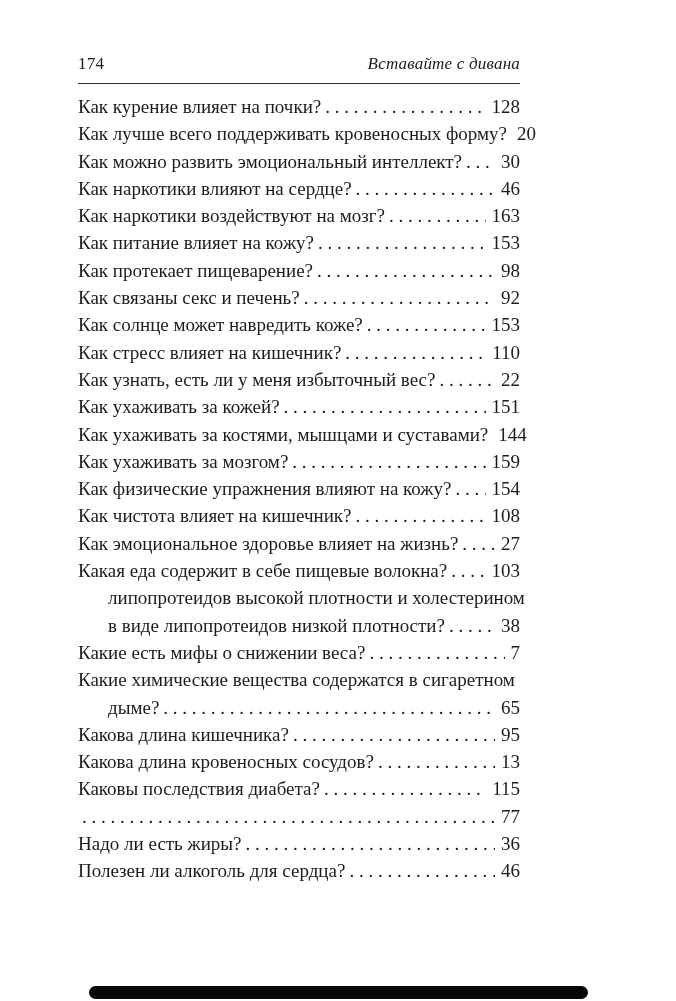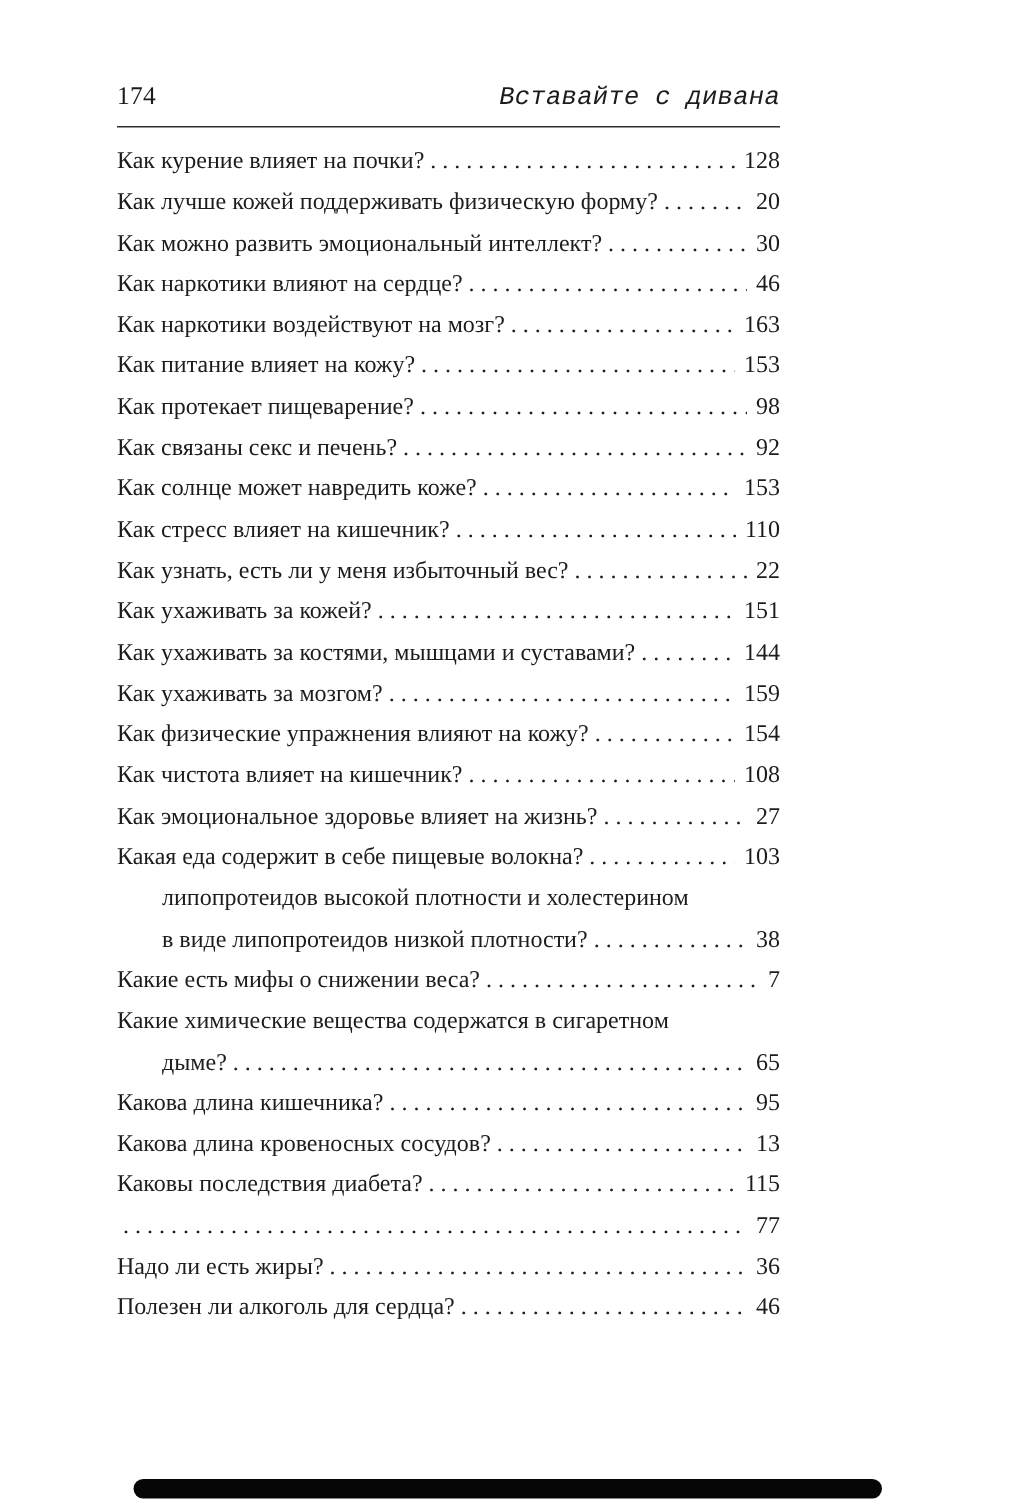--- a/index.html
+++ b/index.html
@@ -14,29 +14,29 @@
     padding: 54px 68px 0 78px;
     overflow: hidden;
   }
   .page-header {
     display: flex;
     justify-content: space-between;
     align-items: baseline;
     font-size: 17px;
     letter-spacing: 0.2px;
   }
-  .running-title { font-style: italic; font-family: Liberation Mono, monospace; }
+  .running-title { font-style: italic; }
   .header-rule {
     border: none;
     border-top: 1.6px solid #2e2e2e;
     margin-top: 9px;
   }
   .toc {
     margin-top: 9px;
-    font-size: 16px;
+    font-size: 19px;
     line-height: 27.3px;
   }
   .toc-entry { }
   .toc-line {
     display: flex;
     align-items: baseline;
     white-space: nowrap;
   }
   .toc-line.cont { padding-left: 30px; }
   .toc-text { flex: 0 0 auto; }
@@ -77,21 +77,21 @@
   <main class="toc" id="toc">
       <div class="toc-entry">
         <div class="toc-line">
           <span class="toc-text">Как курение влияет на почки?</span>
           <span class="dots"></span>
           <span class="pnum">128</span>
         </div>
       </div>
       <div class="toc-entry">
         <div class="toc-line">
-          <span class="toc-text">Как лучше кожей поддерживать физическую форму?</span>
+          <span class="toc-text">Как лучше всего поддерживать кровеносных форму?</span>
           <span class="dots"></span>
           <span class="pnum">20</span>
         </div>
       </div>
       <div class="toc-entry">
         <div class="toc-line">
           <span class="toc-text">Как можно развить эмоциональный интеллект?</span>
           <span class="dots"></span>
           <span class="pnum">30</span>
         </div>

